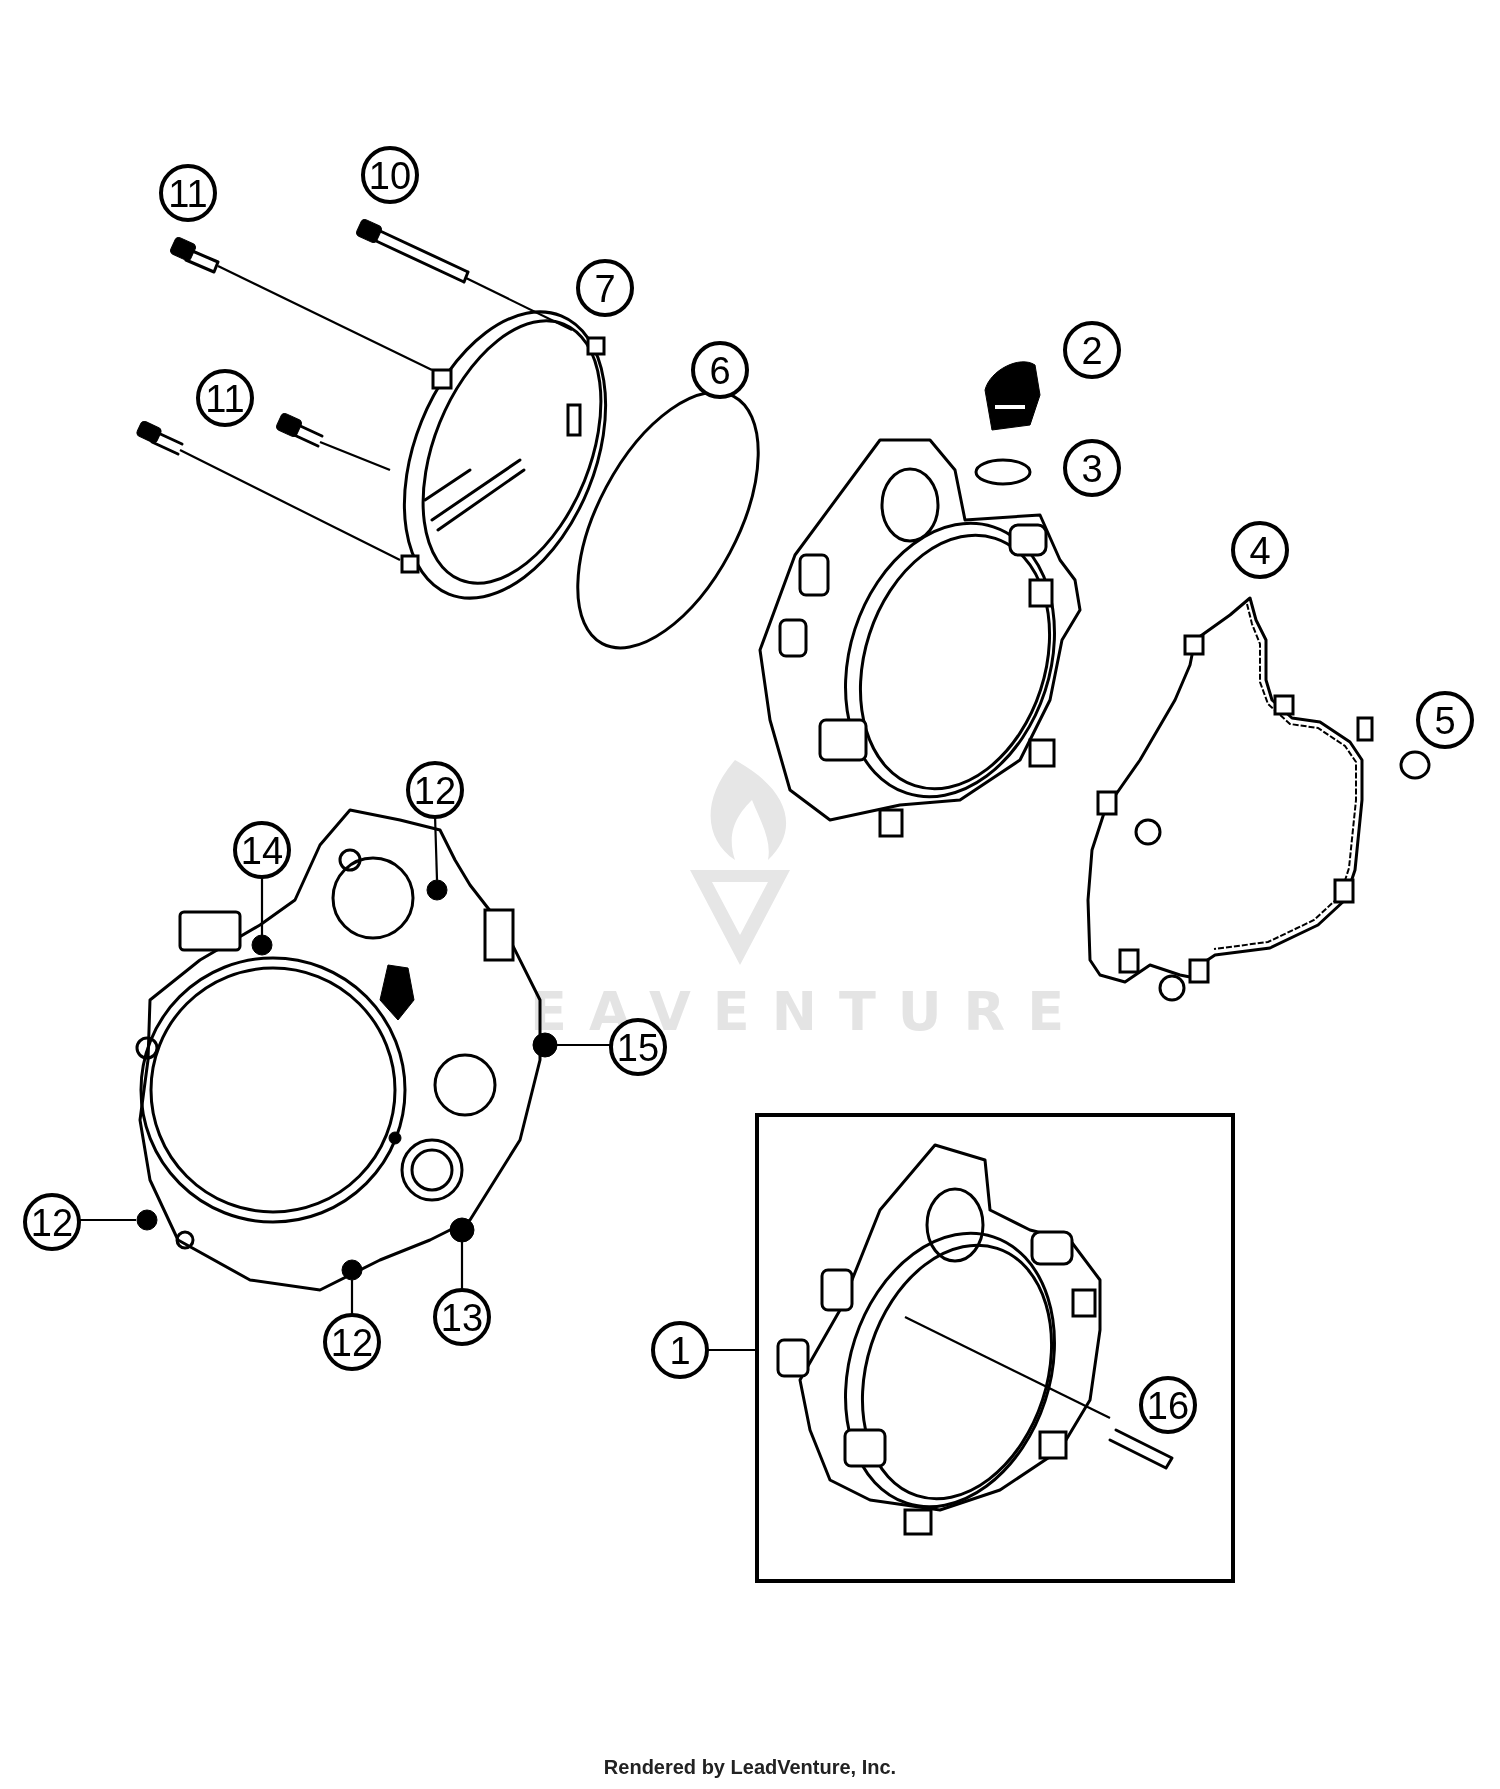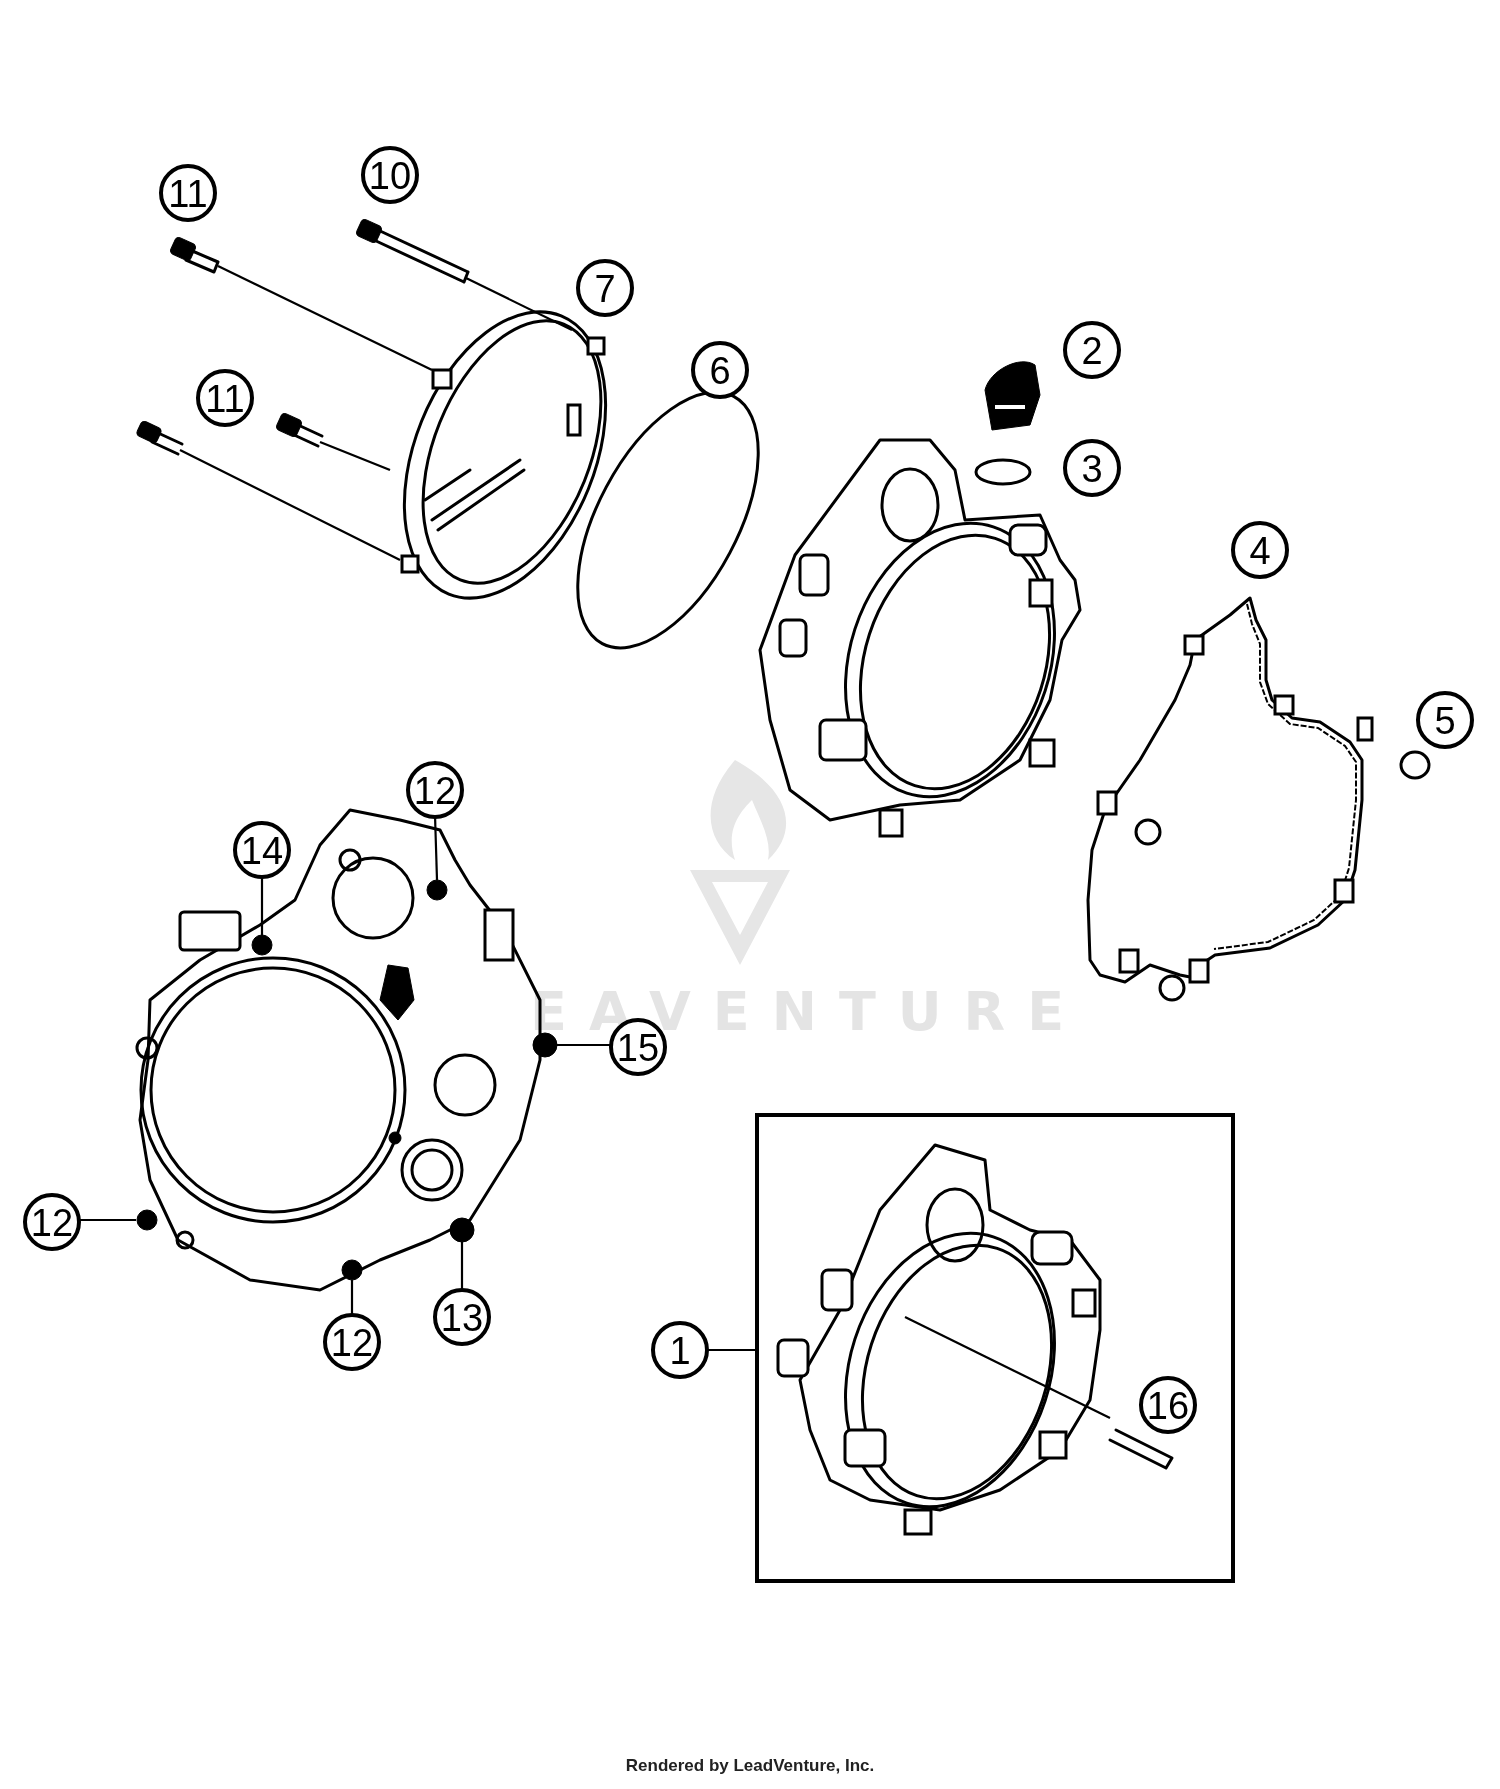--- a/index.html
+++ b/index.html
@@ -12,21 +12,21 @@
     .leader { stroke: #000000; stroke-width: 2.2; fill: none; }
     .part { stroke: #000000; fill: none; stroke-width: 3; stroke-linejoin: round; stroke-linecap: round; }
     .part-thin { stroke: #000000; fill: none; stroke-width: 2; stroke-dasharray: 6 2; }
     .part-fill { fill: #000000; stroke: #000000; }
     .part-white { fill: #ffffff; stroke: #000000; stroke-width: 3; }
     .inset-frame { fill: none; stroke: #000000; stroke-width: 4; }
     .watermark { fill: #e6e6e6; }
     .watermark-text { font-family: "DejaVu Sans", sans-serif; font-size: 54px; letter-spacing: 22px;
                       fill: #e4e4e4; font-weight: 700; }
     #footer { position: absolute; left: 0; width: 1500px; top: 1756px; text-align: center;
-              font-family: "Liberation Sans", sans-serif; font-size: 17px; font-weight: 700; color: #222; }
+              font-family: "Liberation Sans", sans-serif; font-size: 20px; font-weight: 700; color: #222; }
   </style>
 </head>
 <body>
 
 <svg id="diagram" viewBox="0 0 1500 1789" xmlns="http://www.w3.org/2000/svg">
 
   <g>
     <path class="watermark" d="M735 760 C 700 800, 705 840, 735 860 C 725 830, 740 812, 752 800 C 760 820, 772 840, 768 860 C 800 830, 790 790, 735 760 Z"></path>
     <path class="watermark" d="M690 870 L 790 870 L 740 965 Z M 712 882 L 740 935 L 768 882 Z" fill-rule="evenodd"></path>
     <text class="watermark-text" x="530" y="1030">EAVENTURE</text>

